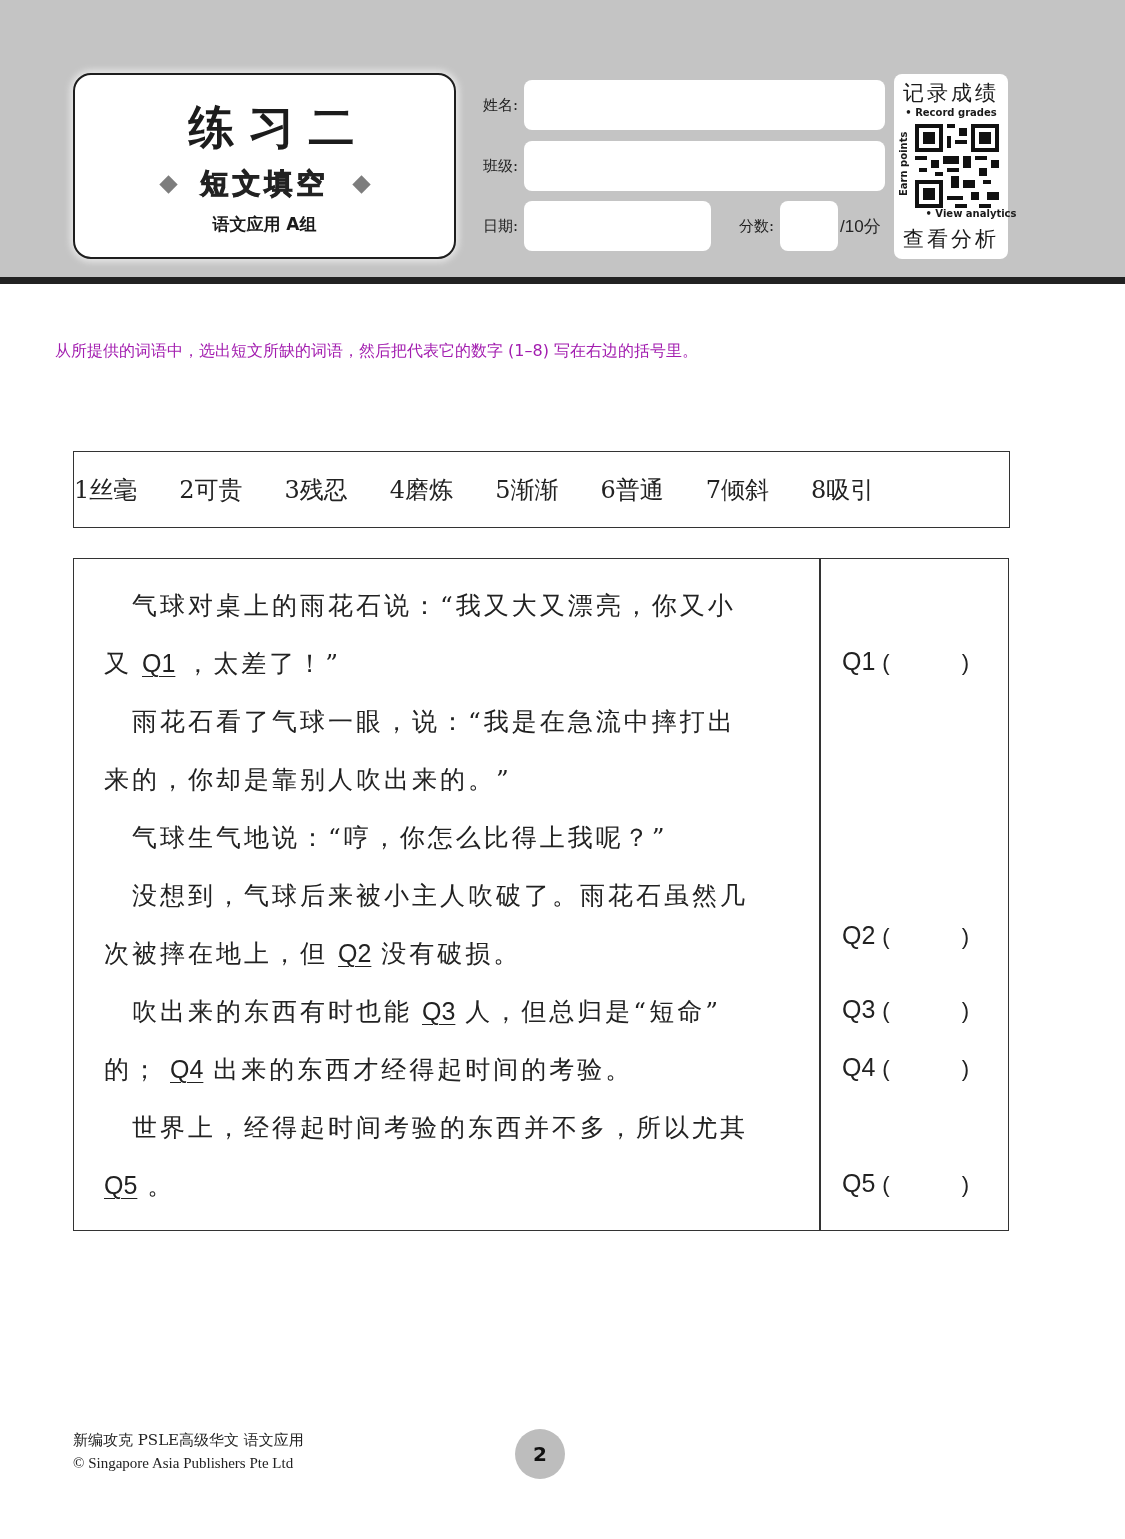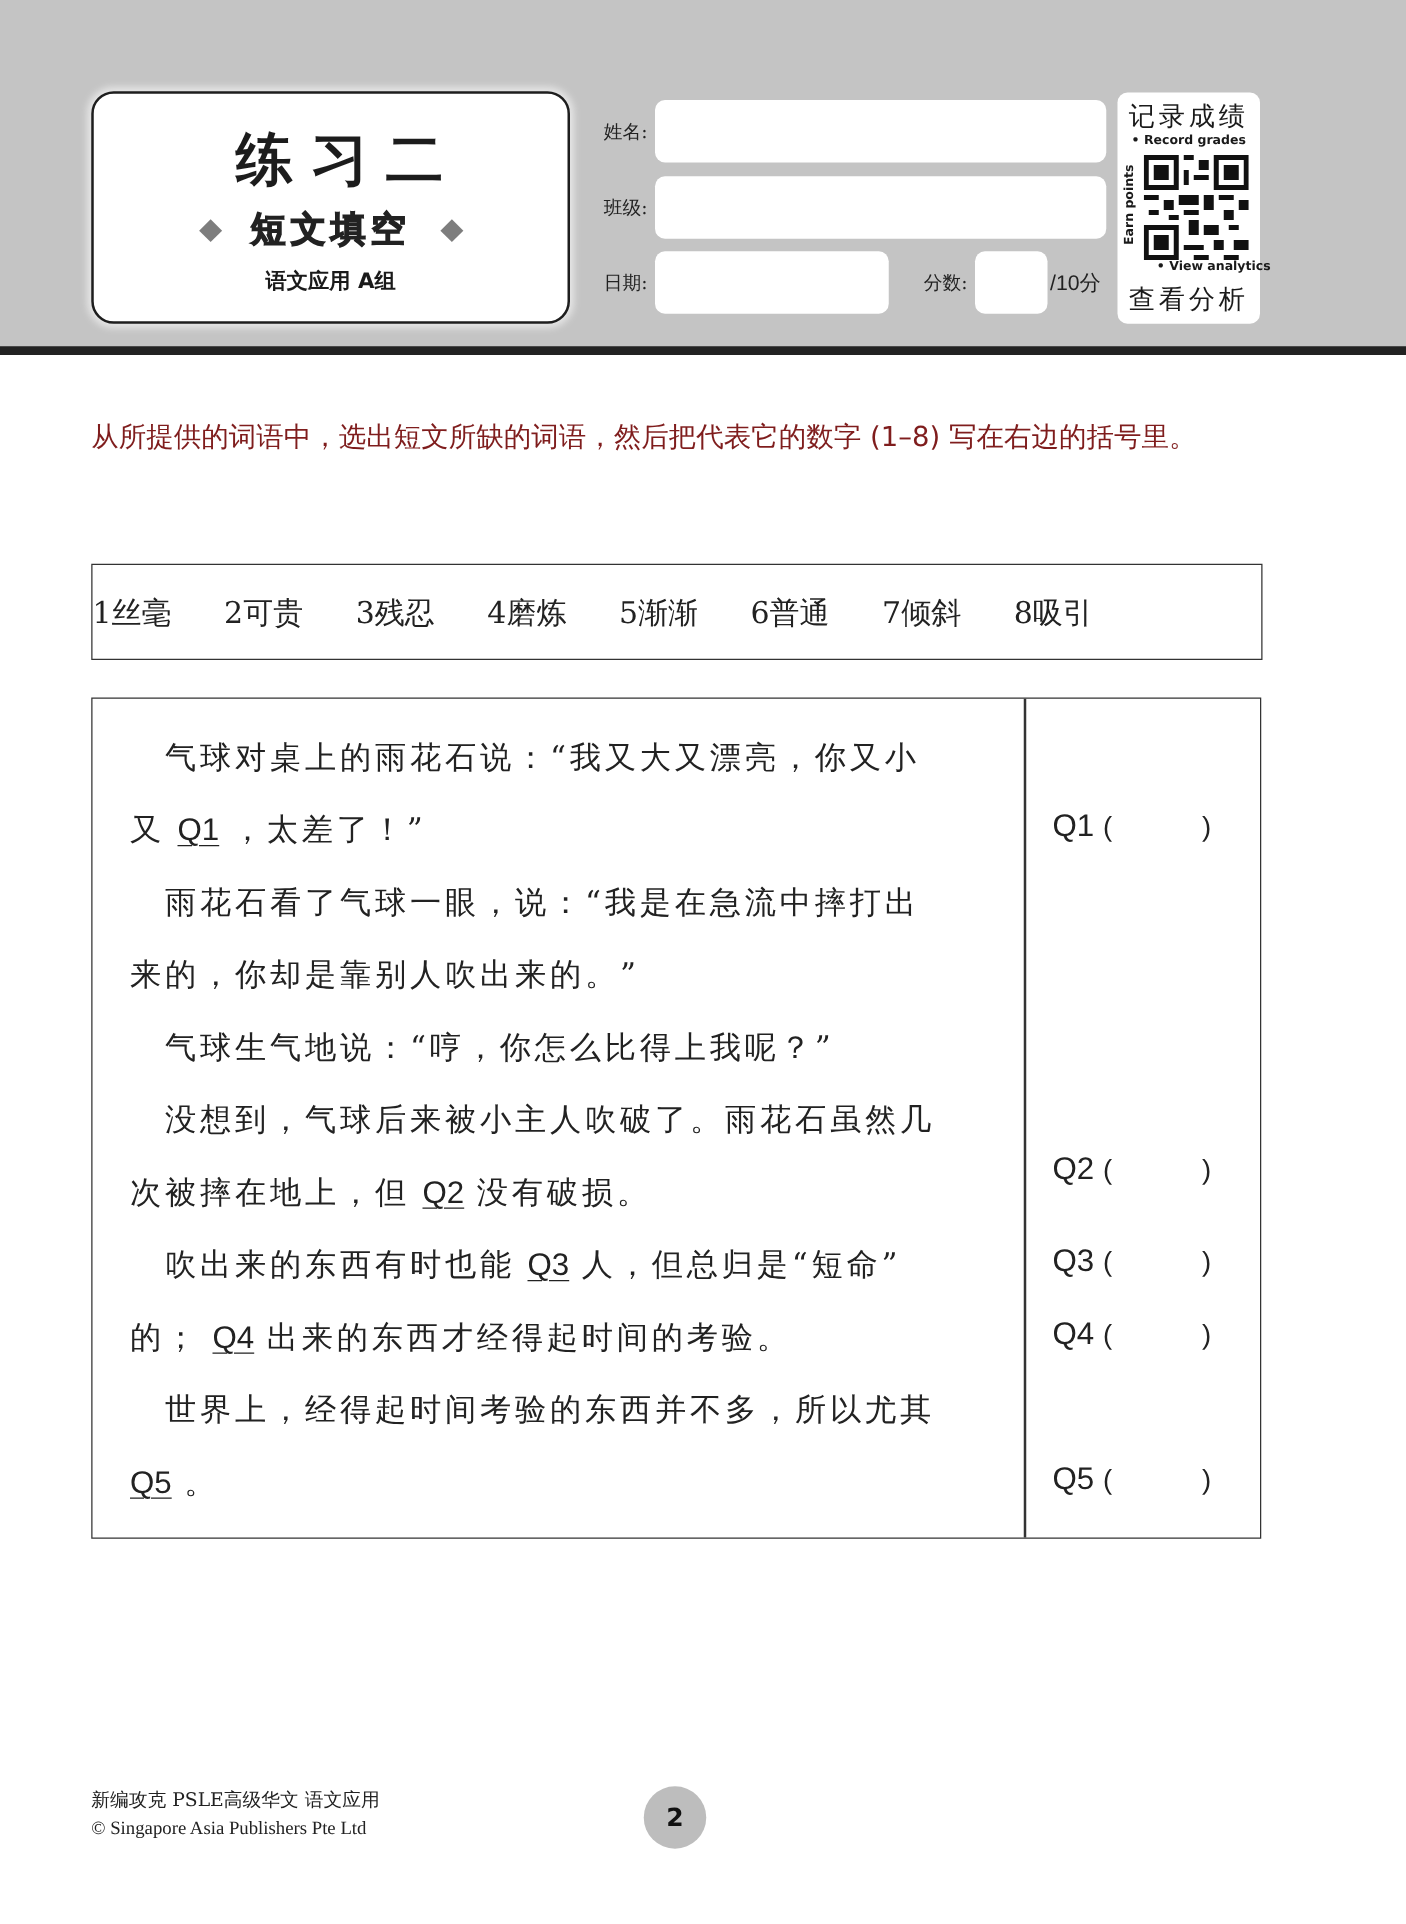--- a/index.html
+++ b/index.html
@@ -15,21 +15,21 @@
   .diamond { display: inline-block; width: 13px; height: 13px; background: #7d7d7d; transform: rotate(45deg); margin: 0 4px; }
   .title-group { margin-top: 10px; font-size: 17px; font-weight: bold; }
   .field-label { position: absolute; font-size: 15px; color: #222; font-family: "DejaVu Serif", serif; }
   .field-box { position: absolute; background: #fff; border-radius: 8px; }
   .qr-card { position: absolute; left: 894px; top: 74px; width: 114px; height: 185px; background: #fff; border-radius: 8px; text-align: center; }
   .qr-top { font-size: 21px; margin-top: 5px; letter-spacing: 3px; font-family: Liberation Serif, serif; }
   .qr-small { font-size: 10px; font-weight: bold; }
   .qr-side { position: absolute; left: 4px; top: 78px; font-size: 10px; font-weight: bold; transform: rotate(-90deg); transform-origin: left top; white-space: nowrap; top: 122px; }
   .qr-code { position: absolute; left: 21px; top: 50px; width: 84px; height: 84px; }
   .qr-bottom { position: absolute; bottom: 6px; left: 0; width: 100%; font-size: 21px; letter-spacing: 3px; }
-  .instruction { position: absolute; left: 73px; top: 333px; width: 945px; font-size: 22px; line-height: 36px; color: #7f1d1d; }
+  .instruction { position: absolute; left: 55px; top: 333px; width: 945px; font-size: 16px; line-height: 36px; color: #a21caf; }
   .word-bank { position: absolute; left: 73px; top: 451px; width: 937px; height: 77px; border: 1.5px solid #333; display: flex; align-items: center; }
   .word { font-family: "DejaVu Serif", "Liberation Serif", serif; font-size: 24px; margin-right: 42px; color: #222; }
   .passage-box { position: absolute; left: 73px; top: 558px; width: 936px; height: 673px; border: 1.5px solid #333; padding-left: 12px; }
   .divider { position: absolute; left: 745px; top: 0; width: 1.5px; height: 100%; background: #333; }
   .line { position: absolute; left: 30px; font-family: "DejaVu Serif", "Liberation Serif", serif; font-size: 25px; letter-spacing: 3px; white-space: nowrap; color: #222; }
   .blank { font-family: "Liberation Sans", sans-serif; letter-spacing: 0; text-decoration: underline; text-underline-offset: 4px; text-decoration-thickness: 1px; padding: 0 10px; }
   .ans { position: absolute; left: 768px; font-family: "Liberation Sans", sans-serif; font-size: 25px; color: #222; white-space: nowrap; }
   .ans .paren { font-size: 22px; }
   .ans .gap { display: inline-block; width: 72px; }
   .footer-l1 { position: absolute; left: 73px; top: 1431px; font-family: "DejaVu Serif", serif; font-size: 15px; color: #222; }

